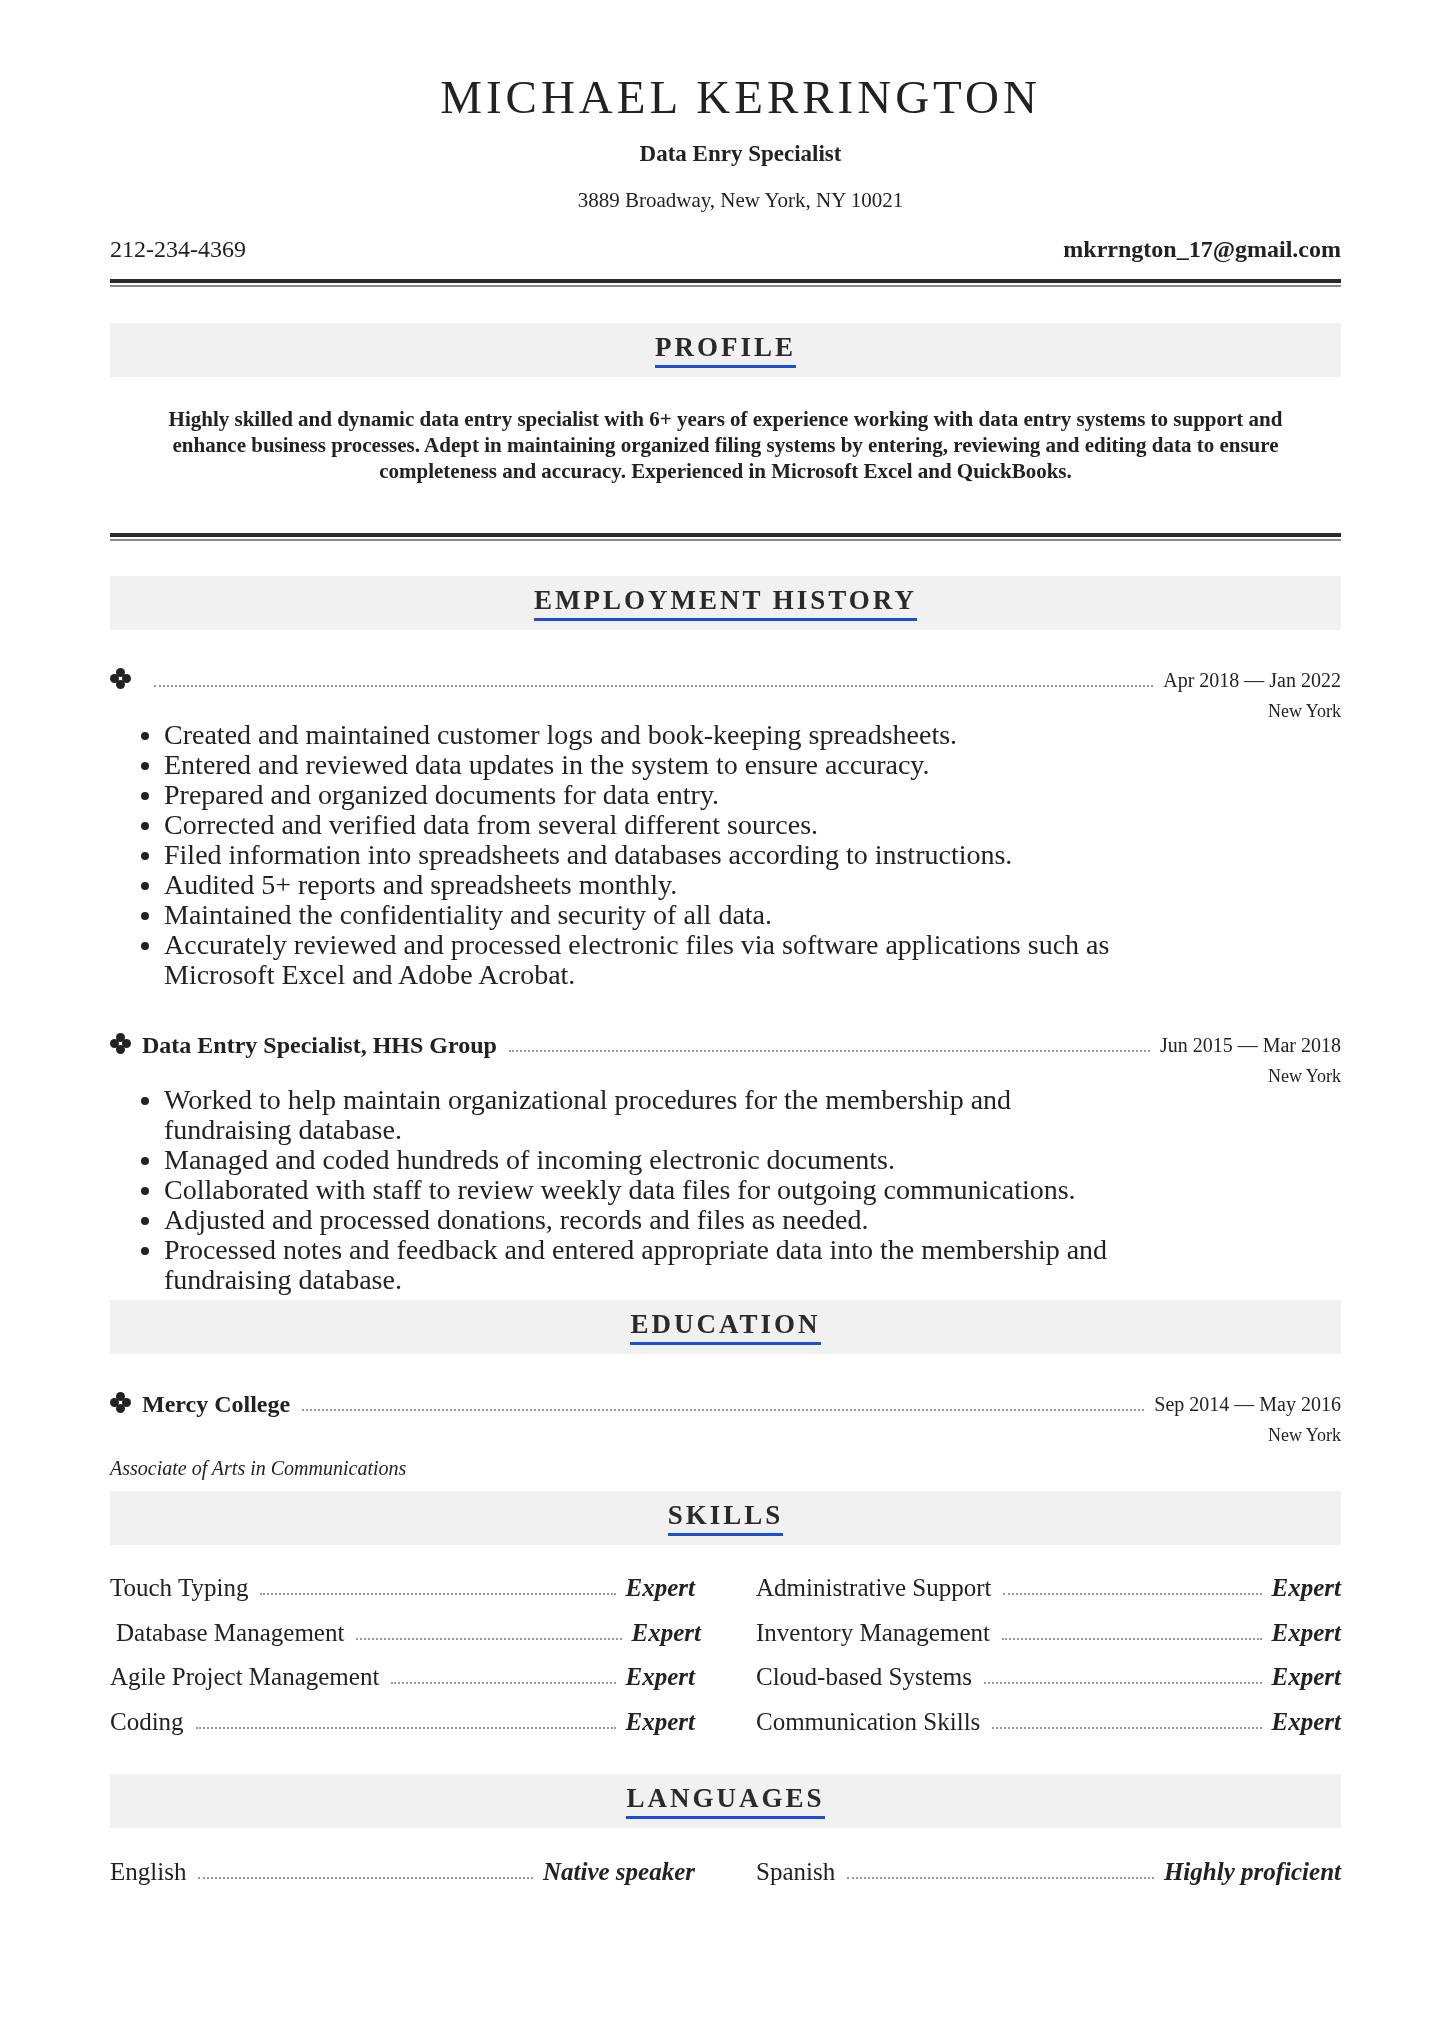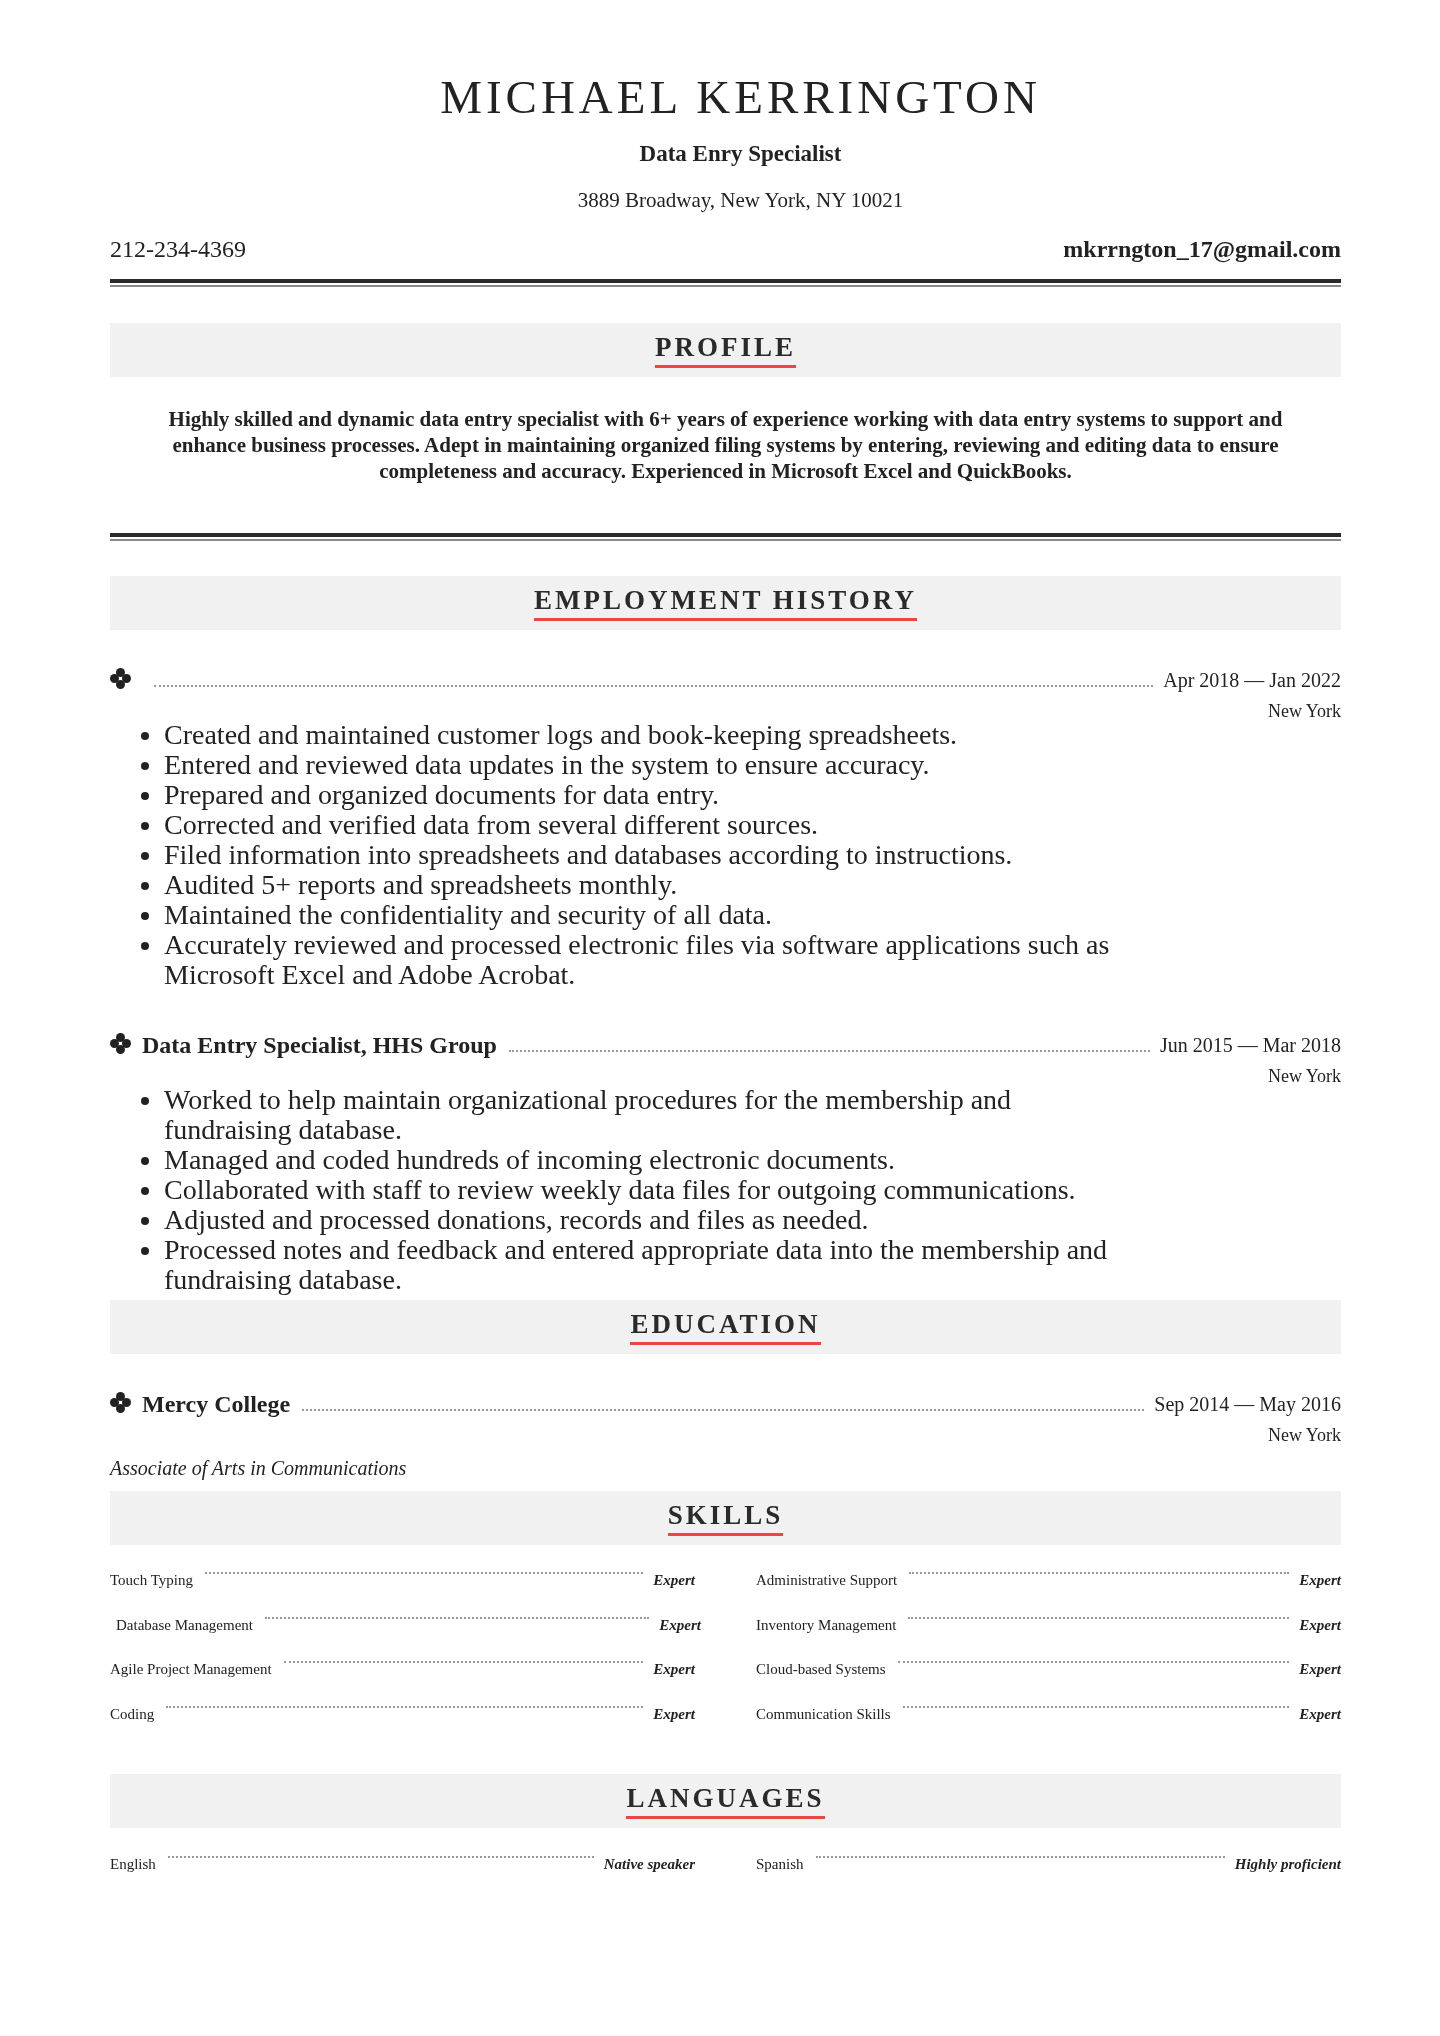--- a/index.html
+++ b/index.html
@@ -8,32 +8,32 @@
   .center { left:125px; width:1231px; text-align:center; }
   #name { top:70px; font-size:47px; letter-spacing:4px; font-weight:normal; color:#222; }
   #jobtitle { top:141px; font-size:23px; font-weight:bold; }
   #address { top:188px; font-size:21px; }
   #phone { top:236px; left:110px; font-size:24px; font-weight:normal; }
   #email { top:236px; right:99px; font-size:24px; font-weight:bold; }
   .rule { position:absolute; left:110px; width:1231px; height:9px; }
   .rule .thick { position:absolute; left:0; right:0; top:0; height:4px; background:#2b2b2b; }
   .rule .thin { position:absolute; left:0; right:0; top:6px; height:2px; background:#8a8a8a; }
   .band { position:absolute; left:110px; width:1231px; height:54px; background:#f1f1f1; text-align:center; }
-  .band span { display:inline-block; margin-top:9px; font-size:27px; letter-spacing:3px; font-weight:bold; color:#2a2a2a; padding-bottom:3px; border-bottom:3px solid #ef4444; line-height:30px; }
+  .band span { display:inline-block; margin-top:9px; font-size:27px; letter-spacing:3px; font-weight:bold; color:#2a2a2a; padding-bottom:3px; border-bottom:3px solid #1d4ed8; line-height:30px; }
   #profile-text { top:406px; left:140px; width:1171px; text-align:center; font-size:21px; line-height:26px;font-weight:bold; }
   .entry-head { position:absolute; left:110px; width:1231px; height:34px; display:flex; align-items:flex-end; }
   .entry-head .icon { width:22px; height:22px; position:relative; margin-right:10px; margin-bottom:4px; flex:none; }
   .entry-head .icon i { position:absolute; width:9px; height:9px; border-radius:50%; background:#222; }
   .entry-head .title { font-size:24px; font-weight:bold; white-space:nowrap; }
   .dots { flex:1; border-bottom:2px dotted #999; margin:0 10px 7px 12px; height:0; }
   .entry-head .dates { font-size:20px; white-space:nowrap; margin-bottom:2px; }
   .loc { position:absolute; right:99px; font-size:18px; }
   ul.bullets { position:absolute; left:140px; width:960px; margin:0; padding:0 0 0 24px; font-size:28px; line-height:30px; list-style:disc; }
   #degree { left:110px; top:1457px; font-size:20px; font-style:italic; }
-  .kv { position:absolute; height:30px; display:flex; font-size:15px; }
+  .kv { position:absolute; height:30px; display:flex; align-items:flex-end; font-size:25px; }
   .kv .k { white-space:nowrap; }
   .kv .v { white-space:nowrap; font-style:italic; font-weight:bold; }
   .kv .dots { margin:0 10px 7px 12px; }
 </style>
 </head>
 <body>
 
 <div id="name" class="abs center">MICHAEL KERRINGTON</div>
 <div id="jobtitle" class="abs center">Data Enry Specialist</div>
 <div id="address" class="abs center">3889 Broadway, New York, NY 10021</div>

